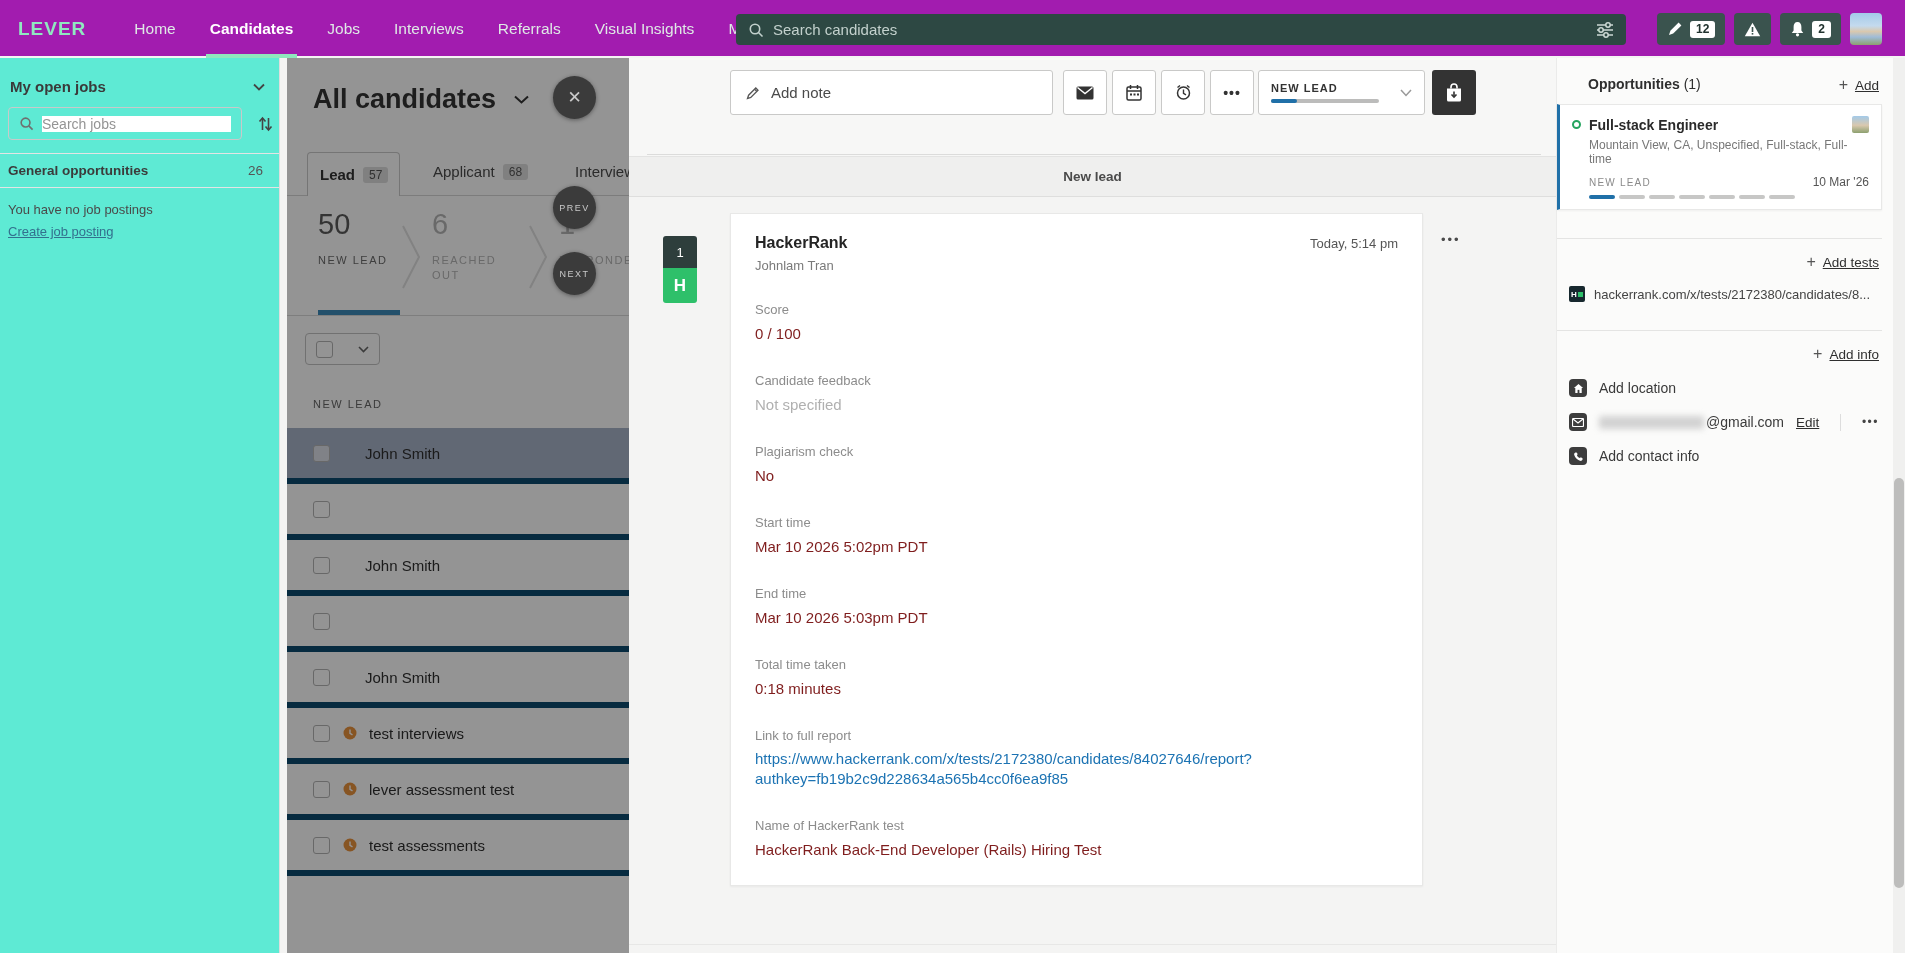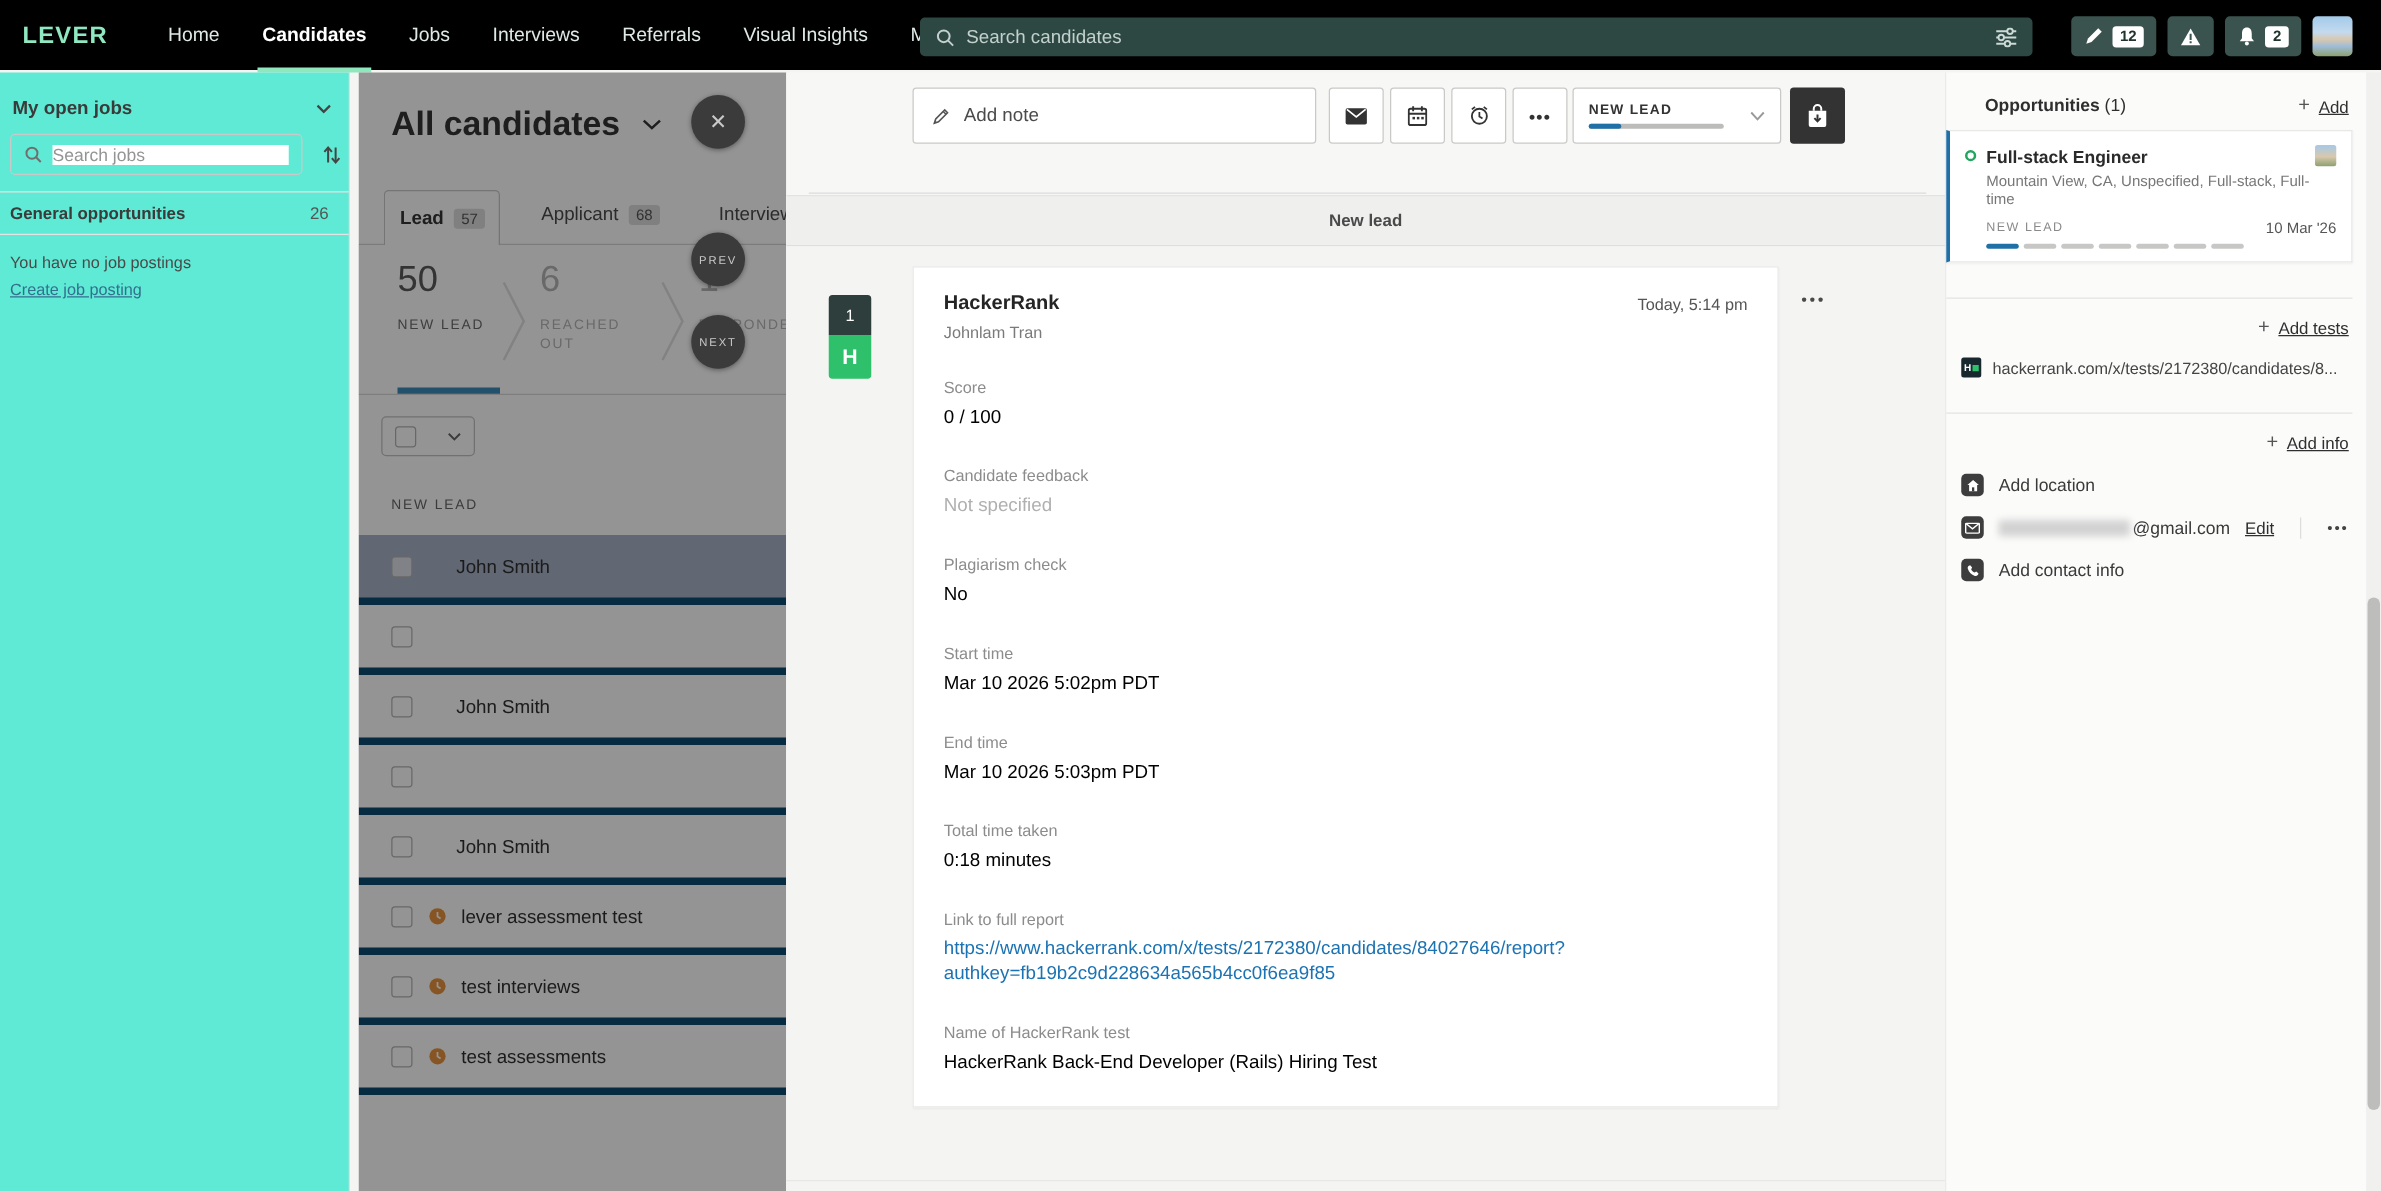--- a/index.html
+++ b/index.html
@@ -2,21 +2,21 @@
 <html><head>
 <meta charset="utf-8">
 <title>Lever — Candidate Feedback</title>
 <style>
   * { box-sizing: border-box; margin: 0; padding: 0; }
   html,body { width:1905px; height:953px; }
   body { font-family:"Liberation Sans", sans-serif; background:#f4f4f3; overflow:hidden; }
   .canvas { position:relative; width:1905px; height:953px; }
 
   
-  .topnav { position:absolute; left:0; top:0; width:1905px; height:56px; background:#000000; }
+  .topnav { position:absolute; left:0; top:0; width:1905px; height:56px; background:#a21caf; }
   .nav-left { position:absolute; left:18px; top:0; height:58px; display:flex; align-items:center; gap:34px; }
   .logo { color:#90e8c0; font-weight:bold; font-size:19px; letter-spacing:1px; margin-right:14px; cursor:pointer; }
   .nav-item { position:relative; height:58px; display:flex; align-items:center; color:#dfe9e6; font-size:15.5px; cursor:pointer; gap:7px; }
   .nav-item.active { color:#ffffff; font-weight:bold; }
   .nav-item.active .nav-underline { position:absolute; left:-4px; right:-4px; bottom:0; height:4px; background:#8fe7bd; }
   .chev { display:inline-block; }
   .search-wrap { position:absolute; left:736px; top:14px; width:890px; height:31px; background:#2d4843; border-radius:4px; display:flex; align-items:center; padding:0 12px; color:#c9d6d2; }
   .search-wrap input { flex:1; background:transparent; border:none; outline:none; color:#e6eeec; font-size:15px; margin-left:9px; font-family:inherit; }
   .search-wrap input::placeholder { color:#c3d1cd; }
   .nav-right { position:absolute; right:23px; top:13px; display:flex; align-items:center; gap:9px; }
@@ -105,21 +105,21 @@
   .badge-logo { height:35px; background:#2ec06a; color:#fff; font-size:17px; font-weight:bold; display:flex; align-items:center; justify-content:center; border-radius:0 0 3px 3px; }
   .fb-card { position:absolute; left:101px; top:155px; width:693px; height:673px; background:#fff; border:1px solid #e8e8e7; box-shadow:0 1px 2px rgba(0,0,0,.05); padding:20px 24px; }
   .fb-head { display:flex; align-items:center; }
   .fb-title { font-size:16px; font-weight:bold; color:#252525; }
   .fb-time { margin-left:auto; font-size:13px; color:#555; }
   .fb-sub { margin-top:6px; font-size:13px; color:#7a7a7a; }
   .card-menu { position:absolute; left:812px; top:174px; font-size:13px; letter-spacing:2px; color:#4a4a4a; cursor:pointer; z-index:3; }
   .fields { margin-top:29px; }
   .field { margin-bottom:29px; }
   .f-label { font-size:13px; color:#8c8c8c; line-height:16px; margin-bottom:5px; }
-  .f-value { font-size:15px; color:#000000; line-height:21px; }
+  .f-value { font-size:15px; color:#7f1d1d; line-height:21px; }
   .f-value.muted { color:#b0b0b0; }
   .f-link { font-size:15px; color:#1c73b3; line-height:20px; cursor:pointer; }
 
   
   .right-col { position:absolute; left:1556px; top:58px; width:337px; height:895px; background:#fbfbfa; border-left:1px solid #ebebea; }
   .rc-head { display:flex; align-items:flex-start; margin:18px 14px 0 31px; }
   .rc-title { font-size:14px; color:#2e2e2e; }
   .rc-title b { font-weight:bold; }
   .rc-add { margin-left:auto; display:flex; align-items:center; gap:7px; font-size:13.5px; color:#2f2f2f; cursor:pointer; }
   .rc-add .plus { font-size:16px; color:#555; }
@@ -363,31 +363,31 @@
         <span class="row-name name-noicon">John Smith</span>
       </div>
       <div class="lp-row">
         <span class="cbx"></span>
         <span class="row-clock">
             <svg width="14" height="14" viewBox="0 0 14 14">
               <circle cx="7" cy="7" r="6.5" fill="#e8923d"></circle>
               <polyline points="7,3.5 7,7.3 9.5,8.8" fill="none" stroke="#fff" stroke-width="1.4"></polyline>
             </svg>
           </span>
-        <span class="row-name">lever assessment test</span>
+        <span class="row-name">test interviews</span>
       </div>
       <div class="lp-row">
         <span class="cbx"></span>
         <span class="row-clock">
             <svg width="14" height="14" viewBox="0 0 14 14">
               <circle cx="7" cy="7" r="6.5" fill="#e8923d"></circle>
               <polyline points="7,3.5 7,7.3 9.5,8.8" fill="none" stroke="#fff" stroke-width="1.4"></polyline>
             </svg>
           </span>
-        <span class="row-name">test interviews</span>
+        <span class="row-name">lever assessment test</span>
       </div>
       <div class="lp-row">
         <span class="cbx"></span>
         <span class="row-clock">
             <svg width="14" height="14" viewBox="0 0 14 14">
               <circle cx="7" cy="7" r="6.5" fill="#e8923d"></circle>
               <polyline points="7,3.5 7,7.3 9.5,8.8" fill="none" stroke="#fff" stroke-width="1.4"></polyline>
             </svg>
           </span>
         <span class="row-name">test assessments</span>

